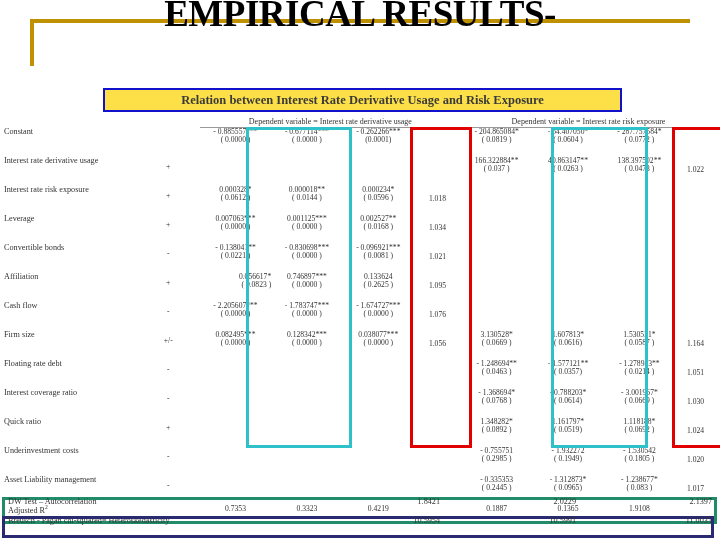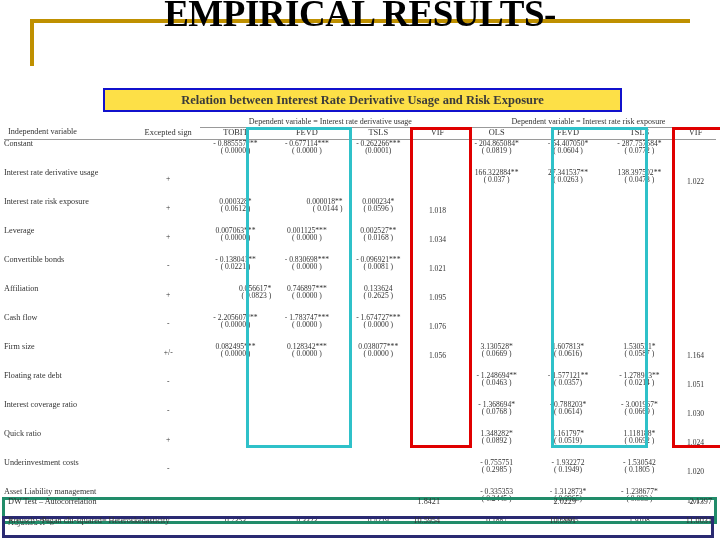--- a/index.html
+++ b/index.html
@@ -97,32 +97,20 @@
         <col class="c-num-r">
         <col class="c-vif-r">
     </colgroup>
     <tbody id="table-body">
         <tr>
           <td></td>
           <td></td>
           <td class="grp-head" colspan="4">Dependent variable = Interest rate derivative usage</td>
           <td class="grp-head" colspan="4">Dependent variable = Interest rate risk exposure</td>
         </tr>
-        <tr>
-          <td class="hdr-left rule-bot">Independent variable</td>
-          <td class="col-head rule-bot">Excepted sign</td>
-          <td class="col-head rule-bot">TOBIT</td>
-          <td class="col-head rule-bot">FEVD</td>
-          <td class="col-head rule-bot">TSLS</td>
-          <td class="col-head rule-bot">VIF</td>
-          <td class="col-head rule-bot">OLS</td>
-          <td class="col-head rule-bot">FEVD</td>
-          <td class="col-head rule-bot">TSLS</td>
-          <td class="col-head rule-bot">VIF</td>
-        </tr>
         <tr class="body-row">
           <td class="varname">Constant</td>
           <td class="c-sign" style="padding-top:6px"></td>
           <td style="text-align:center">
             <span class="coef">- 0.885557***</span>
             <span class="pv">( 0.0000 )</span>
           </td>
           <td style="text-align:center">
             <span class="coef">- 0.677114***</span>
             <span class="pv">( 0.0000 )</span>
@@ -160,37 +148,37 @@
           <td style="text-align:center">
             <span class="coef"></span>
             <span class="pv"></span>
           </td>
           <td style="text-align:center;padding-top:9px"></td>
           <td style="text-align:center">
             <span class="coef">166.322884**</span>
             <span class="pv">( 0.037 )</span>
           </td>
           <td style="text-align:center">
-            <span class="coef">27.341537**</span>
+            <span class="coef">40.863147**</span>
             <span class="pv">( 0.0263 )</span>
           </td>
           <td style="text-align:center">
             <span class="coef">138.397502**</span>
             <span class="pv">( 0.0473 )</span>
           </td>
           <td style="text-align:center;padding-top:9px">1.022</td>
         </tr>
         <tr class="body-row">
           <td class="varname">Interest rate risk exposure</td>
           <td class="c-sign" style="padding-top:6px">+</td>
           <td style="text-align:center">
             <span class="coef">0.000328*</span>
             <span class="pv">( 0.0612 )</span>
           </td>
-          <td style="text-align:right">
+          <td style="text-align:center">
             <span class="coef">0.000018**</span>
             <span class="pv">( 0.0144 )</span>
           </td>
           <td style="text-align:center">
             <span class="coef">0.000234*</span>
             <span class="pv">( 0.0596 )</span>
           </td>
           <td style="text-align:center;padding-top:9px">1.018</td>
           <td style="text-align:center">
             <span class="coef"></span>

